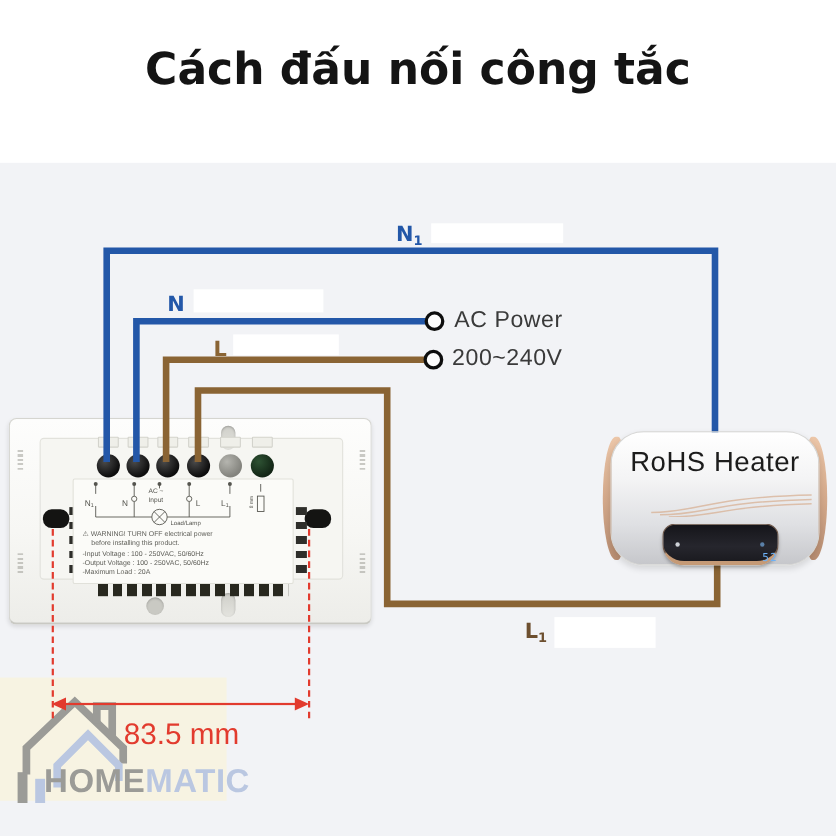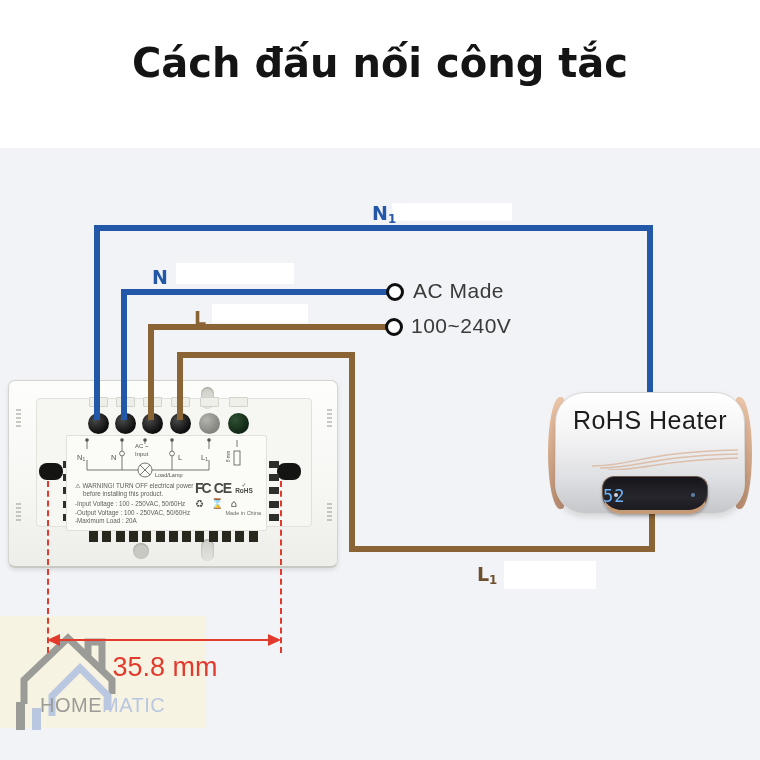--- a/index.html
+++ b/index.html
@@ -86,42 +86,42 @@
   .hbody { position:absolute; left:7px; right:7px; top:0; bottom:0; z-index:1;
     background:linear-gradient(180deg,#ffffff 0%, #f4f4f5 35%, #dfe0e3 70%, #c6c7cb 100%);
     border:1px solid #d6d6d4; border-radius:30px; box-shadow:0 3px 6px rgba(0,0,0,0.12); }
   .hname { position:absolute; left:0; top:14px; width:100%; text-align:center; z-index:2;
     font-size:25px; color:#1c1c1c; letter-spacing:0.5px; }
   .waves { position:absolute; left:14px; top:52px; z-index:2; opacity:0.75; }
   .panel { position:absolute; left:54px; top:84px; width:106px; height:38px; z-index:3;
     background:linear-gradient(180deg,#15151a 0%, #26262d 60%, #1b1b20 100%);
     border:1px solid #6e584a; border-bottom:4px solid #c59a76;
     border-radius:12px 12px 20px 20px; box-shadow:0 2px 3px rgba(0,0,0,0.25); }
-  .pdisplay { position:absolute; left:0; top:9px; width:100%; text-align:left;
-    font-family:"DejaVu Sans Mono", monospace; font-size:17px; color:#6db1f5; letter-spacing:1px; }
+  .pdisplay { position:absolute; left:0; top:25px; width:100%; text-align:right;
+    font-family:"DejaVu Sans Mono", monospace; font-size:10px; color:#6db1f5; letter-spacing:1px; }
   .pdot { position:absolute; width:4px; height:4px; border-radius:50%; background:#cfd3d8; }
 
   
   .dashv { position:absolute; width:0; height:172px; top:481px;
     border-left:2px dashed var(--dim-red); z-index:6; }
   .dimline { position:absolute; left:58px; top:639px; width:212px; height:2px;
     background:var(--dim-red); z-index:6; }
   .ahead { position:absolute; top:634px; width:0; height:0; z-index:6;
     border-top:6px solid transparent; border-bottom:6px solid transparent; }
   .ahead.l { left:47px; border-right:13px solid var(--dim-red); }
   .ahead.r { left:268px; border-left:13px solid var(--dim-red); }
   .dimtext { position:absolute; left:98px; top:652px; width:134px; text-align:center;
     font-size:27px; color:var(--dim-red); z-index:6; }
 
   
   .beige { position:absolute; left:0; top:616px; width:206px; height:112px;
     background:#f7f3e2; z-index:1; }
   .logo { position:absolute; left:8px; top:616px; z-index:2; }
   .brandtext { position:absolute; left:40px; top:694px; z-index:2;
-    font-size:20px; font-weight:normal; letter-spacing:0.5px;text-align:center; }
+    font-size:30px; font-weight:bold; letter-spacing:0.5px;text-align:center; }
   .brandtext .p1 { color:var(--logo-gray); }
   .brandtext .p2 { color:var(--logo-blue); }
   .graybar { position:absolute; left:0; top:726px; width:206px; height:34px;
     background:#b1b1ae; z-index:2; }
   .graybar span { position:absolute; left:6px; top:3px; font-size:27px; color:#fdfdfd;
     letter-spacing:-1px; transform:scaleX(0.94); transform-origin:left; white-space:nowrap; }
 
   svg text { font-family:"Liberation Sans", sans-serif; }
 </style>
 </head>
@@ -137,29 +137,29 @@
     <polyline points="124,420 124,292 388,292" style="fill:none;stroke:var(--wire-blue);stroke-width:6"></polyline>
     <polyline points="151,420 151,327 387,327" style="fill:none;stroke:var(--wire-brown);stroke-width:6"></polyline>
     <polyline points="180,420 180,355 352,355 352,549 652,549 652,512" style="fill:none;stroke:var(--wire-brown);stroke-width:6"></polyline>
   </svg>
 
   <div class="cover" style="left:392px;top:203px;width:120px;height:18px"></div>
   <div class="cover" style="left:176px;top:263px;width:118px;height:21px"></div>
   <div class="cover" style="left:212px;top:304px;width:96px;height:19px"></div>
   <div class="cover" style="left:504px;top:561px;width:92px;height:28px"></div>
 
-  <div class="wlabel lab-blue" style="left:372px;top:202px"><span>N</span><span class="sub">1</span></div>
+  <div class="wlabel lab-blue" style="left:360px;top:202px"><span>N</span><span class="sub">1</span></div>
   <div class="wlabel lab-blue" style="left:152px;top:266px">N</div>
   <div class="wlabel lab-brown" style="left:194px;top:307px">L</div>
   <div class="wlabel lab-brown-dk" style="left:477px;top:563px"><span>L</span><span class="sub">1</span></div>
 
   <div class="ac-circle" style="left:386px;top:283px"></div>
   <div class="ac-circle" style="left:385px;top:318px"></div>
-  <div class="ac-text" style="left:413px;top:279px">AC Made</div>
-  <div class="ac-text" style="left:411px;top:314px">100~240V</div>
+  <div class="ac-text" style="left:413px;top:279px">AC Power</div>
+  <div class="ac-text" style="left:411px;top:314px">200~240V</div>
 
   <div class="switch">
     <div class="backplate"></div>
     <div class="emark" style="left:7px;top:28px"></div>
     <div class="emark" style="left:7px;top:122px"></div>
     <div class="emark" style="left:318px;top:28px"></div>
     <div class="emark" style="left:318px;top:122px"></div>
     <div class="screw" style="left:192px;top:6px"></div>
     <div class="screw" style="left:192px;top:158px"></div>
 
@@ -220,36 +220,20 @@
         <text x="111" y="24" font-size="7.5" fill="#55554f">L</text>
         <text x="134" y="24" font-size="7.5" fill="#55554f"><tspan>L</tspan><tspan font-size="5" dy="1">1</tspan></text>
         <text x="88" y="41" font-size="5.5" fill="#55554f">Load/Lamp</text>
         <text x="163" y="26" font-size="4.5" fill="#55554f" transform="rotate(-90 163 26)">8 mm</text>
       </svg>
       <div class="mtext" style="left:8px;top:46px"><span style="font-family:'DejaVu Sans',sans-serif">⚠</span> <span>WARNING! TURN OFF electrical power</span></div>
       <div class="mtext" style="left:16px;top:54px">before installing this product.</div>
       <div class="mtext" style="left:8px;top:64px">-Input Voltage : 100 - 250VAC, 50/60Hz</div>
       <div class="mtext" style="left:8px;top:72.5px">-Output Voltage : 100 - 250VAC, 50/60Hz</div>
       <div class="mtext" style="left:8px;top:81px">-Maximum Load : 20A</div>
-      <div class="certs">
-        <div class="crow1">
-          <span class="fcc">FC</span>
-          <span class="ce">CE</span>
-          <span class="rohs">
-              <span class="chk">✓</span>
-              <span class="rtx">RoHS</span>
-            </span>
-        </div>
-        <div class="crow2">
-          <span>♻</span>
-          <span>⌛</span>
-          <span>⌂</span>
-        </div>
-        <div class="crow3">Made in China</div>
-      </div>
     </div>
   </div>
 
   <div class="heater">
     <div class="cap left"></div>
     <div class="cap right"></div>
     <div class="hbody"></div>
     <div class="hname">RoHS Heater</div>
     <svg class="waves" width="176" height="26" viewBox="0 0 176 26">
       <g style="fill:none;stroke:#d8b195;stroke-width:1.4">
@@ -263,21 +247,21 @@
       <div class="pdisplay">52</div>
       <div class="pdot" style="left:88px;top:16px;background:#5a80a8"></div>
     </div>
   </div>
 
   <div class="dashv" style="left:47px"></div>
   <div class="dashv" style="left:280px"></div>
   <div class="dimline"></div>
   <div class="ahead l"></div>
   <div class="ahead r"></div>
-  <div class="dimtext">35.8 mm</div>
+  <div class="dimtext">83.5 mm</div>
 
   <div class="beige"></div>
   <svg class="logo" width="130" height="114" viewBox="0 0 130 114">
     <g style="fill:none;stroke:var(--logo-gray);stroke-width:7">
       <path d="M16 88 L16 64 L60 22 L104 64 L104 78"></path>
       <path d="M80 42 L80 26 L94 26 L94 56"></path>
     </g>
     <path d="M44 100 L44 80 L72 52 L100 80 L100 94" style="fill:none;stroke:var(--logo-blue);stroke-width:7"></path>
     <rect x="8" y="86" width="9" height="28" style="fill:var(--logo-gray)"></rect>
     <rect x="24" y="92" width="9" height="22" style="fill:var(--logo-blue)"></rect>

